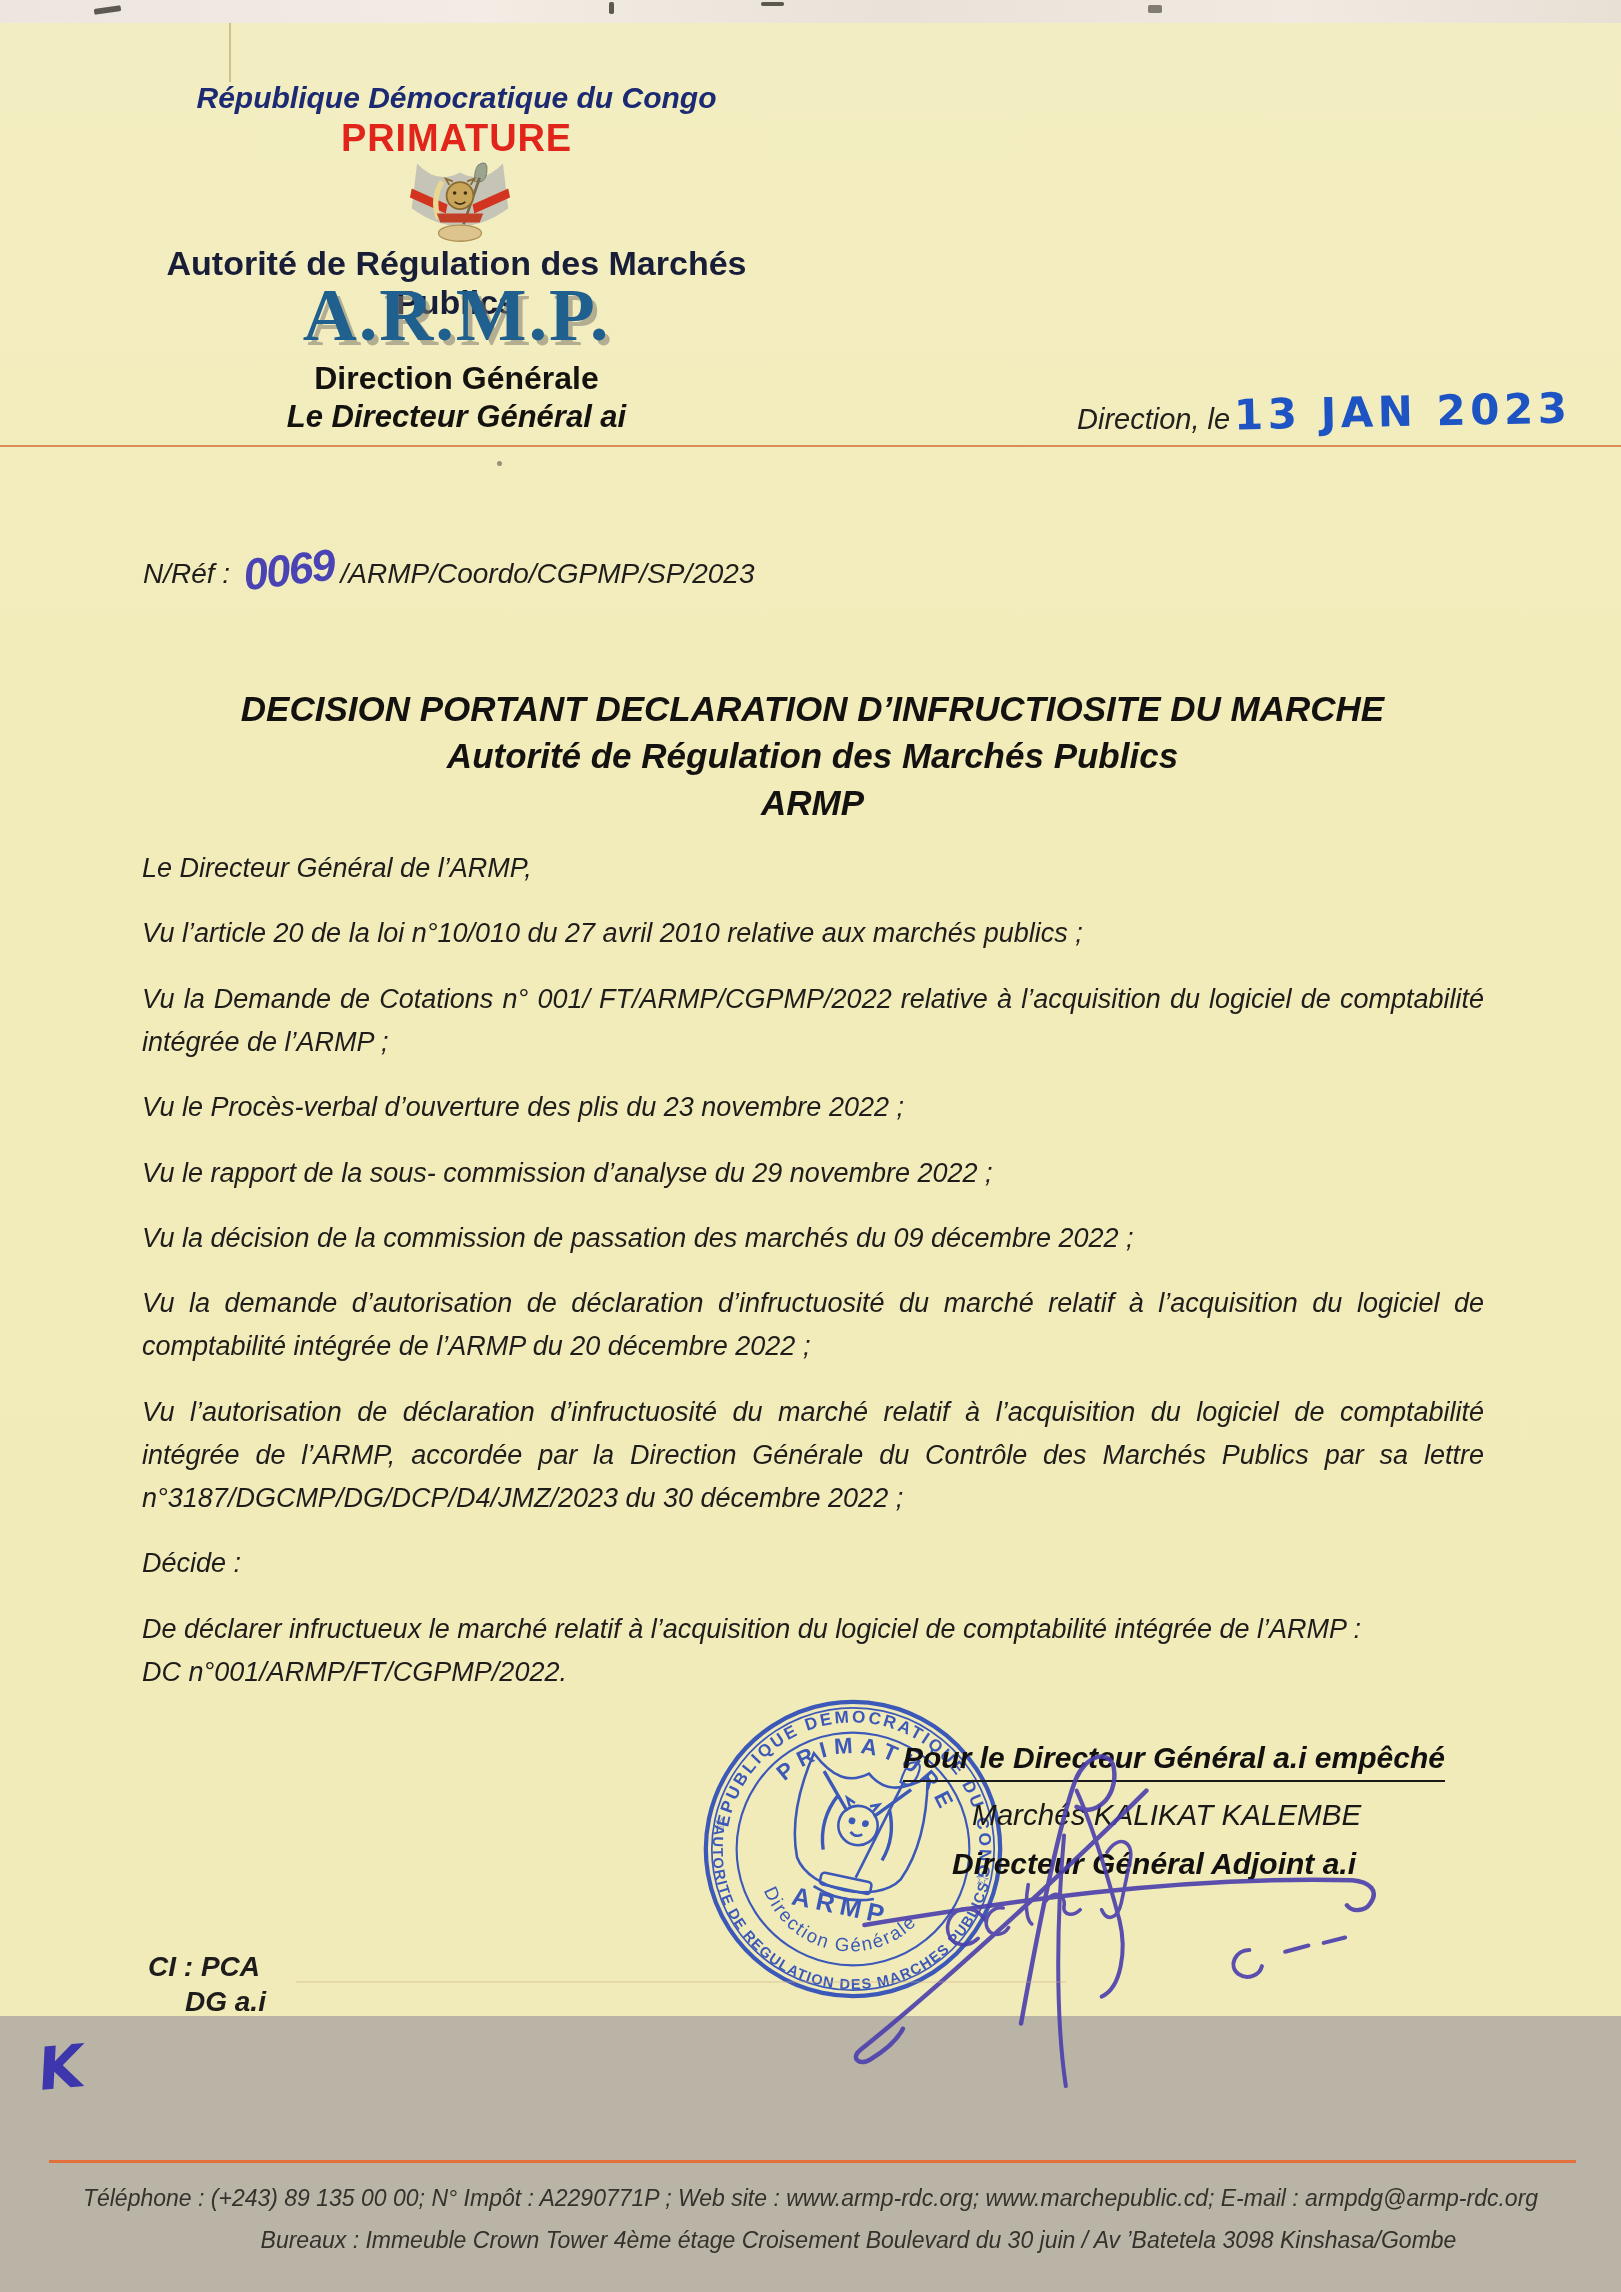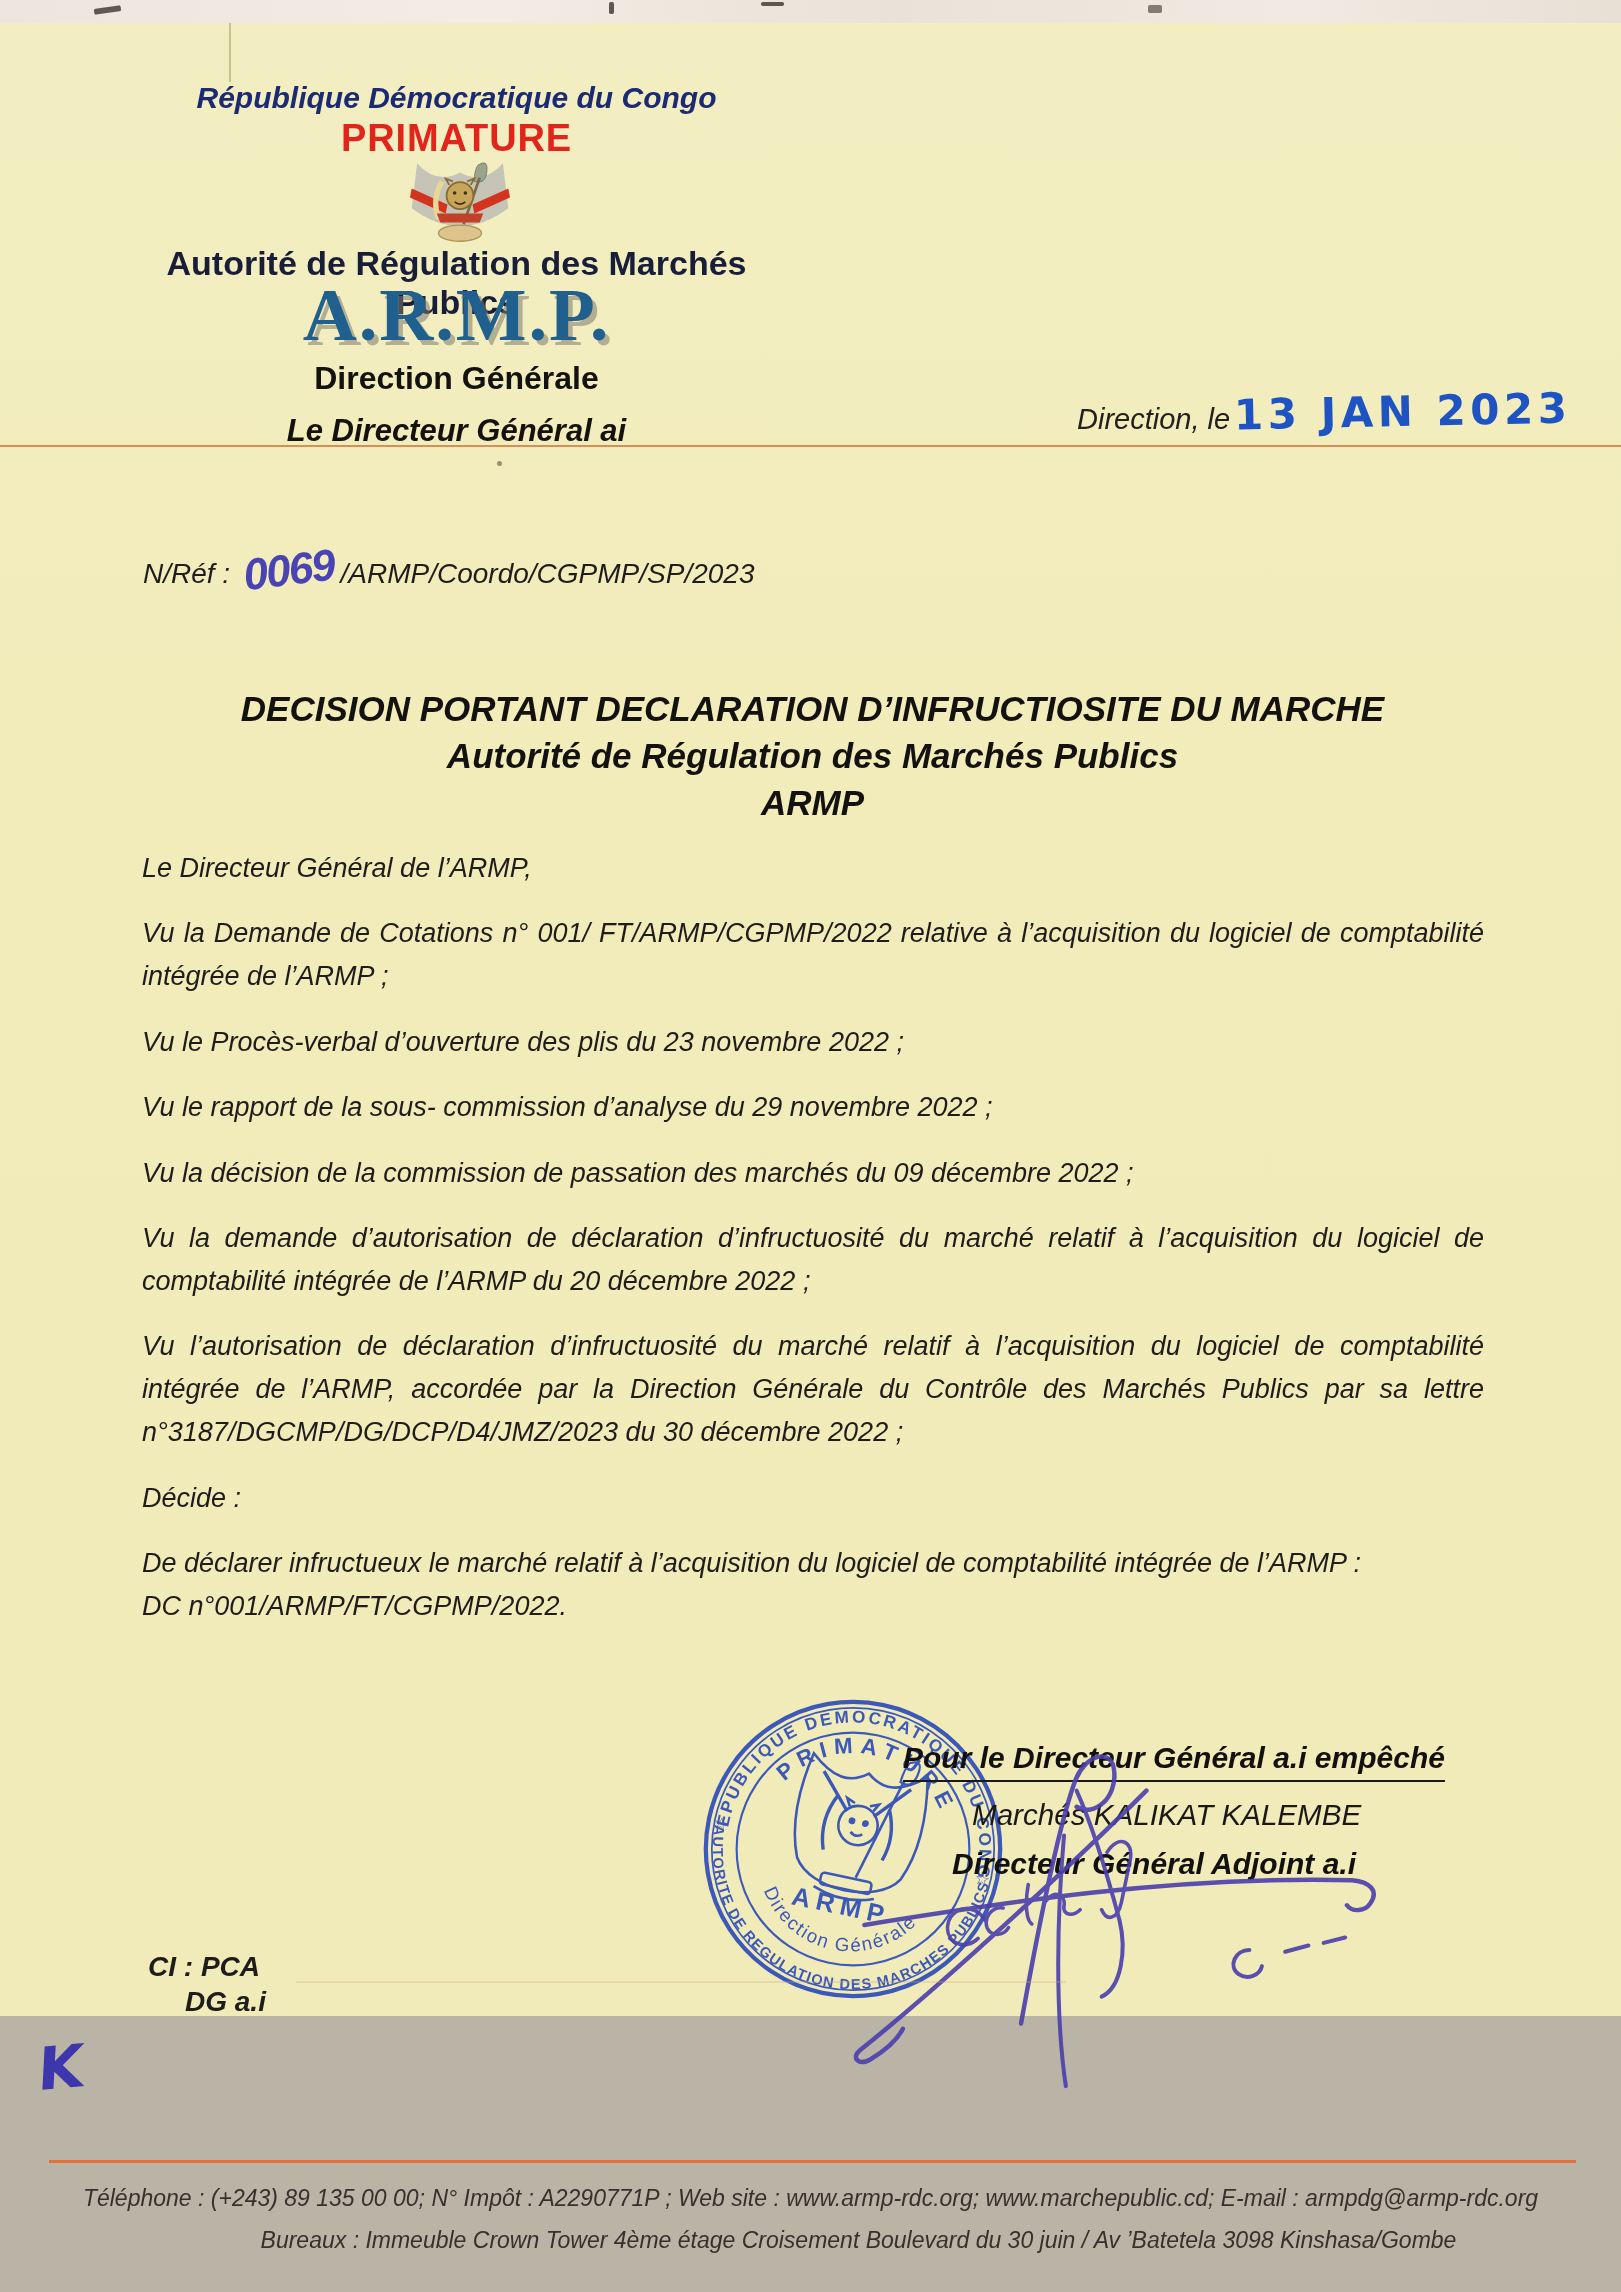--- a/index.html
+++ b/index.html
@@ -15,21 +15,21 @@
   .crease{background:rgba(130,105,60,.35);}
   .faint-line{background:rgba(205,170,130,.28);}
   
   .hdr{left:116px;width:681px;text-align:center;}
   .republic{top:81px;font-size:30px;font-weight:bold;font-style:italic;color:#1b2a72;}
   .primature{top:117px;font-size:38px;font-weight:bold;color:#e2251b;letter-spacing:0.9px;}
   .authority{top:244px;font-size:34px;font-weight:bold;color:#181d38;}
   .acronym{top:272px;font-family:"Liberation Serif",serif;font-size:75px;font-weight:bold;
            color:#1f608f;text-shadow:4.5px 4.5px 0 rgba(125,122,110,.55);letter-spacing:1.8px;}
   .direction{top:360px;font-size:32px;font-weight:bold;color:#14120f;}
-  .office{top:399px;font-size:31px;font-weight:bold;font-style:italic;color:#14120f;margin-top:14px;}
+  .office{top:399px;font-size:31px;font-weight:bold;font-style:italic;color:#14120f;}
   .place{left:1077px;top:403px;font-size:29px;font-style:italic;color:#23211e;}
   .datestamp{left:1234px;top:387px;font-family:"DejaVu Sans",sans-serif;font-size:42px;
              font-weight:bold;color:#1d53c2;letter-spacing:4.5px;transform:rotate(-1.2deg);}
   .rule{height:1.8px;background:#dc8c55;}
   .rule-top{top:445px;left:0;width:1621px;}
   .rule-bottom{top:2160px;left:49px;width:1527px;height:2.7px;background:#e2703a;}
   
   .ref{left:143px;top:543px;font-size:28px;font-style:italic;white-space:nowrap;}
   .ref .hand{display:inline-block;font-size:44px;color:#4a43b4;font-style:italic;
              transform:rotate(-7deg) translateY(1.8px);margin:0 7.2px 0 12.5px;font-weight:bold;
@@ -103,20 +103,21 @@
   <div class="abs ref"><span>N/Réf :</span><span class="hand">0069</span><span>/ARMP/Coordo/CGPMP/SP/2023</span></div>
 
   <div class="abs title">
     <div>DECISION PORTANT DECLARATION D’INFRUCTIOSITE DU MARCHE</div>
     <div>Autorité de Régulation des Marchés Publics</div>
     <div>ARMP</div>
   </div>
 
   <div class="abs bodytxt">
     <p>Le Directeur Général de l’ARMP,</p>
+    <p>Vu l’article 20 de la loi n°10/010 du 27 avril 2010 relative aux marchés publics ;</p>
     <p>Vu la Demande de Cotations n° 001/ FT/ARMP/CGPMP/2022 relative à l’acquisition du logiciel de comptabilité intégrée de l’ARMP ;</p>
     <p>Vu le Procès-verbal d’ouverture des plis du 23 novembre 2022 ;</p>
     <p>Vu le rapport de la sous- commission d’analyse du 29 novembre 2022 ;</p>
     <p>Vu la décision de la commission de passation des marchés du 09 décembre 2022 ;</p>
     <p>Vu la demande d’autorisation de déclaration d’infructuosité du marché relatif à l’acquisition du logiciel de comptabilité intégrée de l’ARMP du 20 décembre 2022 ;</p>
     <p>Vu l’autorisation de déclaration d’infructuosité du marché relatif à l’acquisition du logiciel de comptabilité intégrée de l’ARMP, accordée par la Direction Générale du Contrôle des Marchés Publics par sa lettre n°3187/DGCMP/DG/DCP/D4/JMZ/2023 du 30 décembre 2022 ;</p>
     <p>Décide :</p>
     <p><span>De déclarer infructueux le marché relatif à l’acquisition du logiciel de comptabilité intégrée de l’ARMP :</span><br>
       <span>DC n°001/ARMP/FT/CGPMP/2022.</span></p>
   </div>

